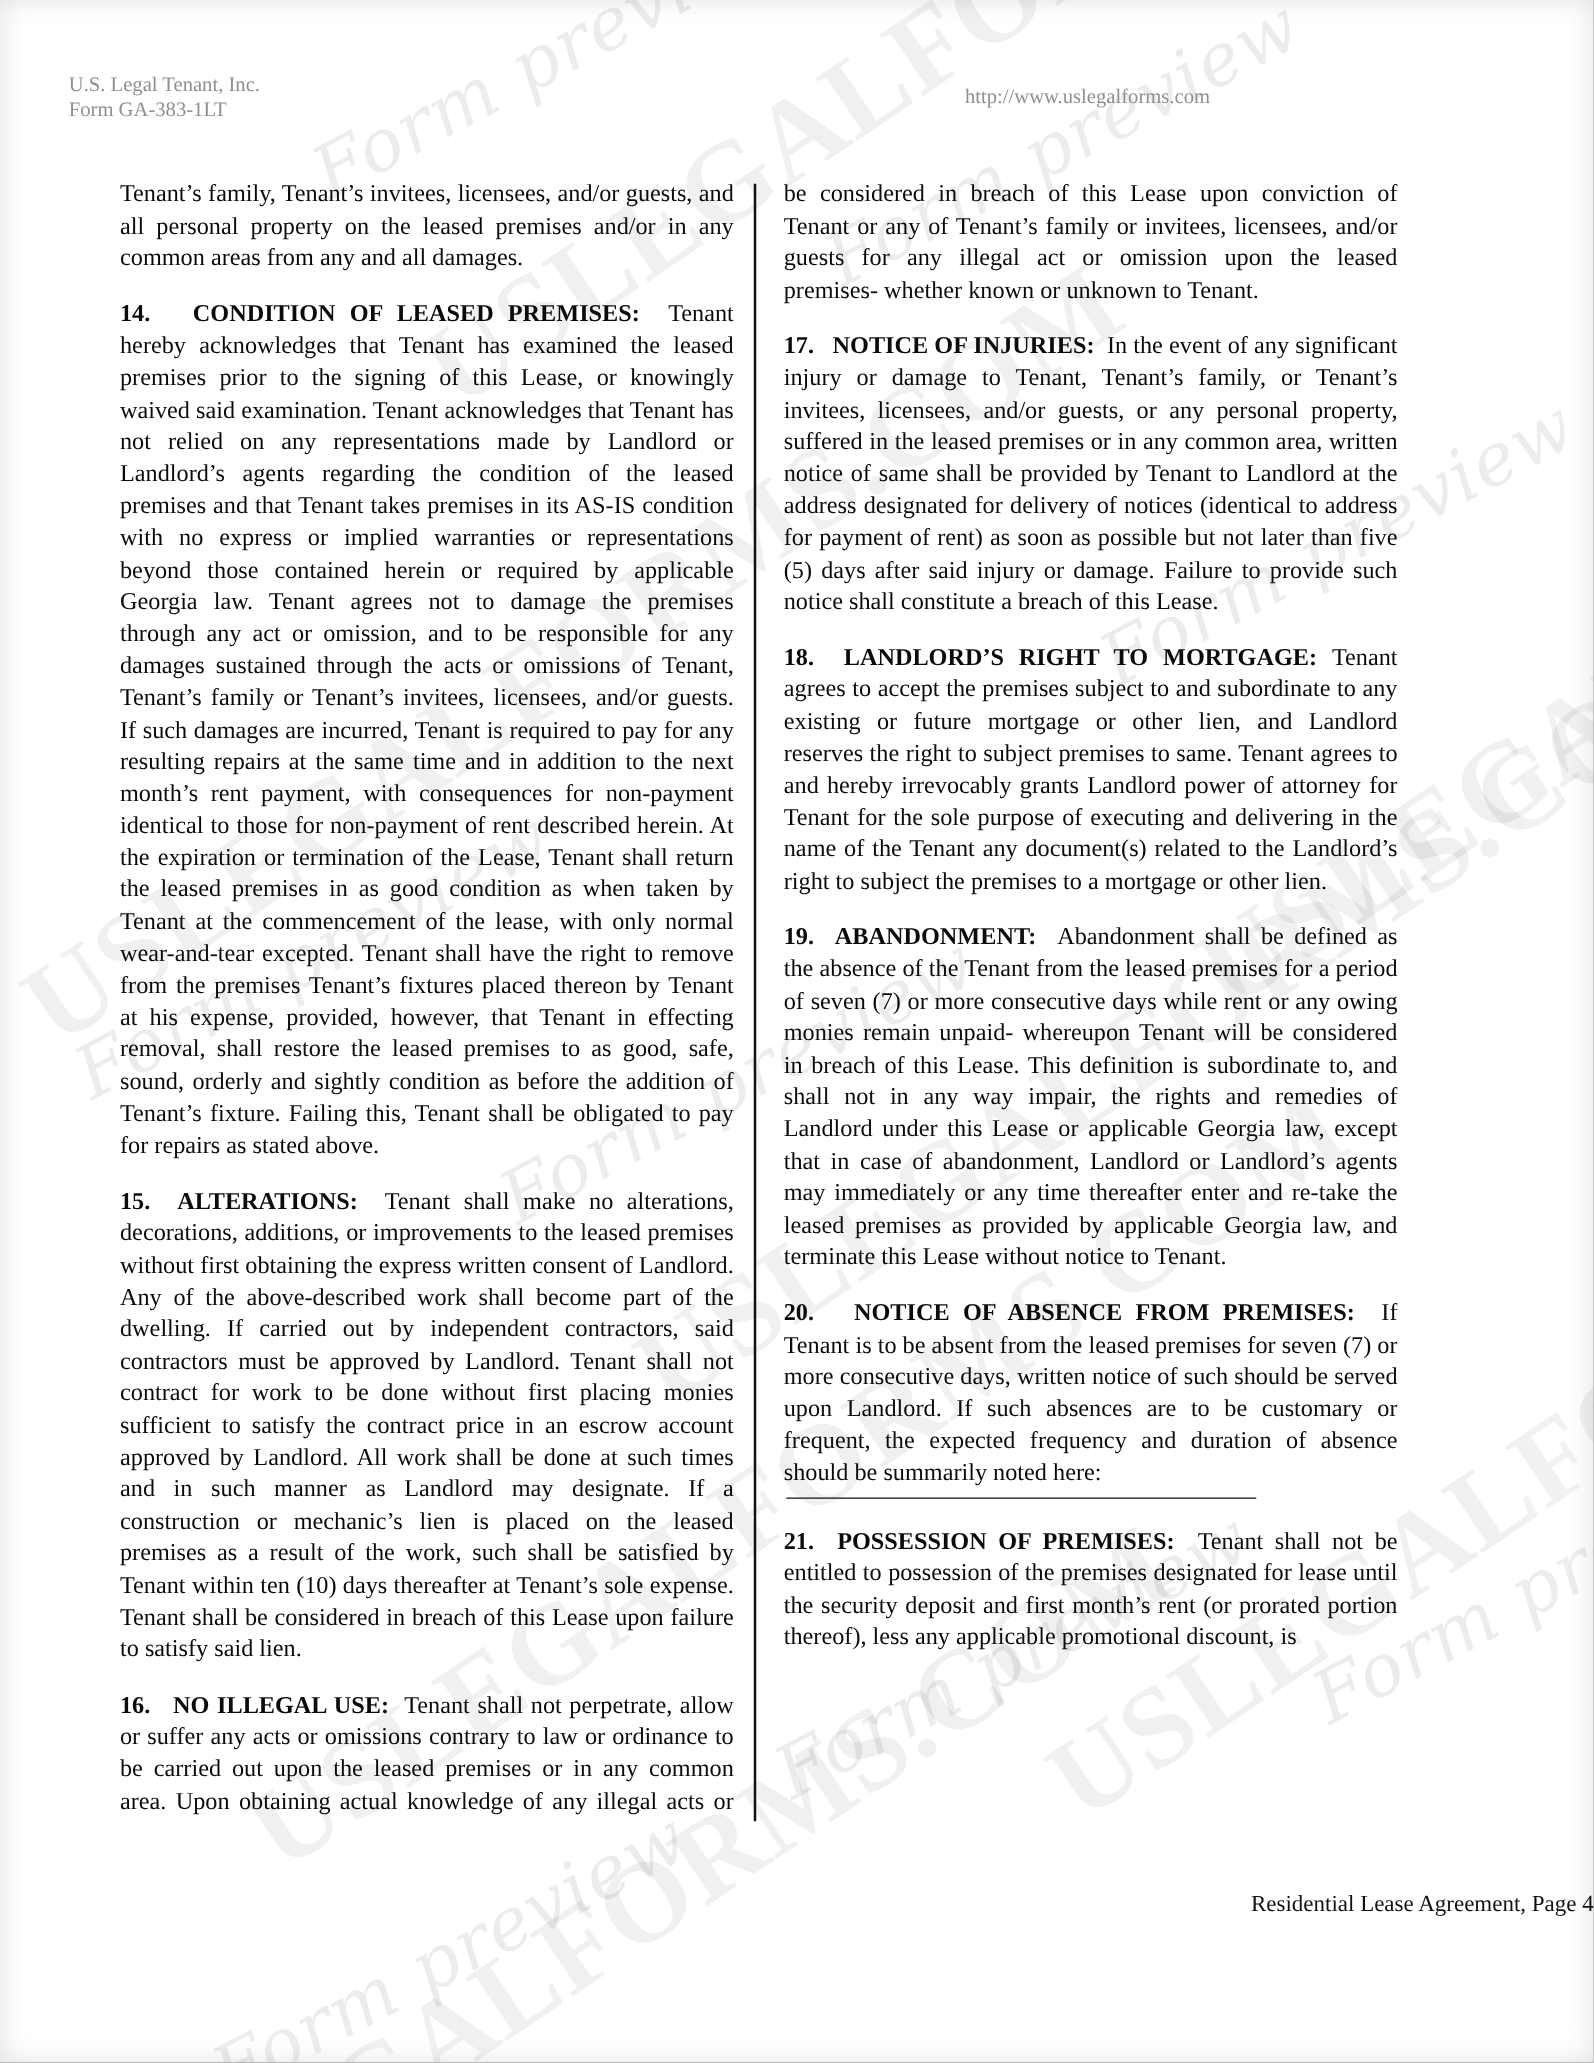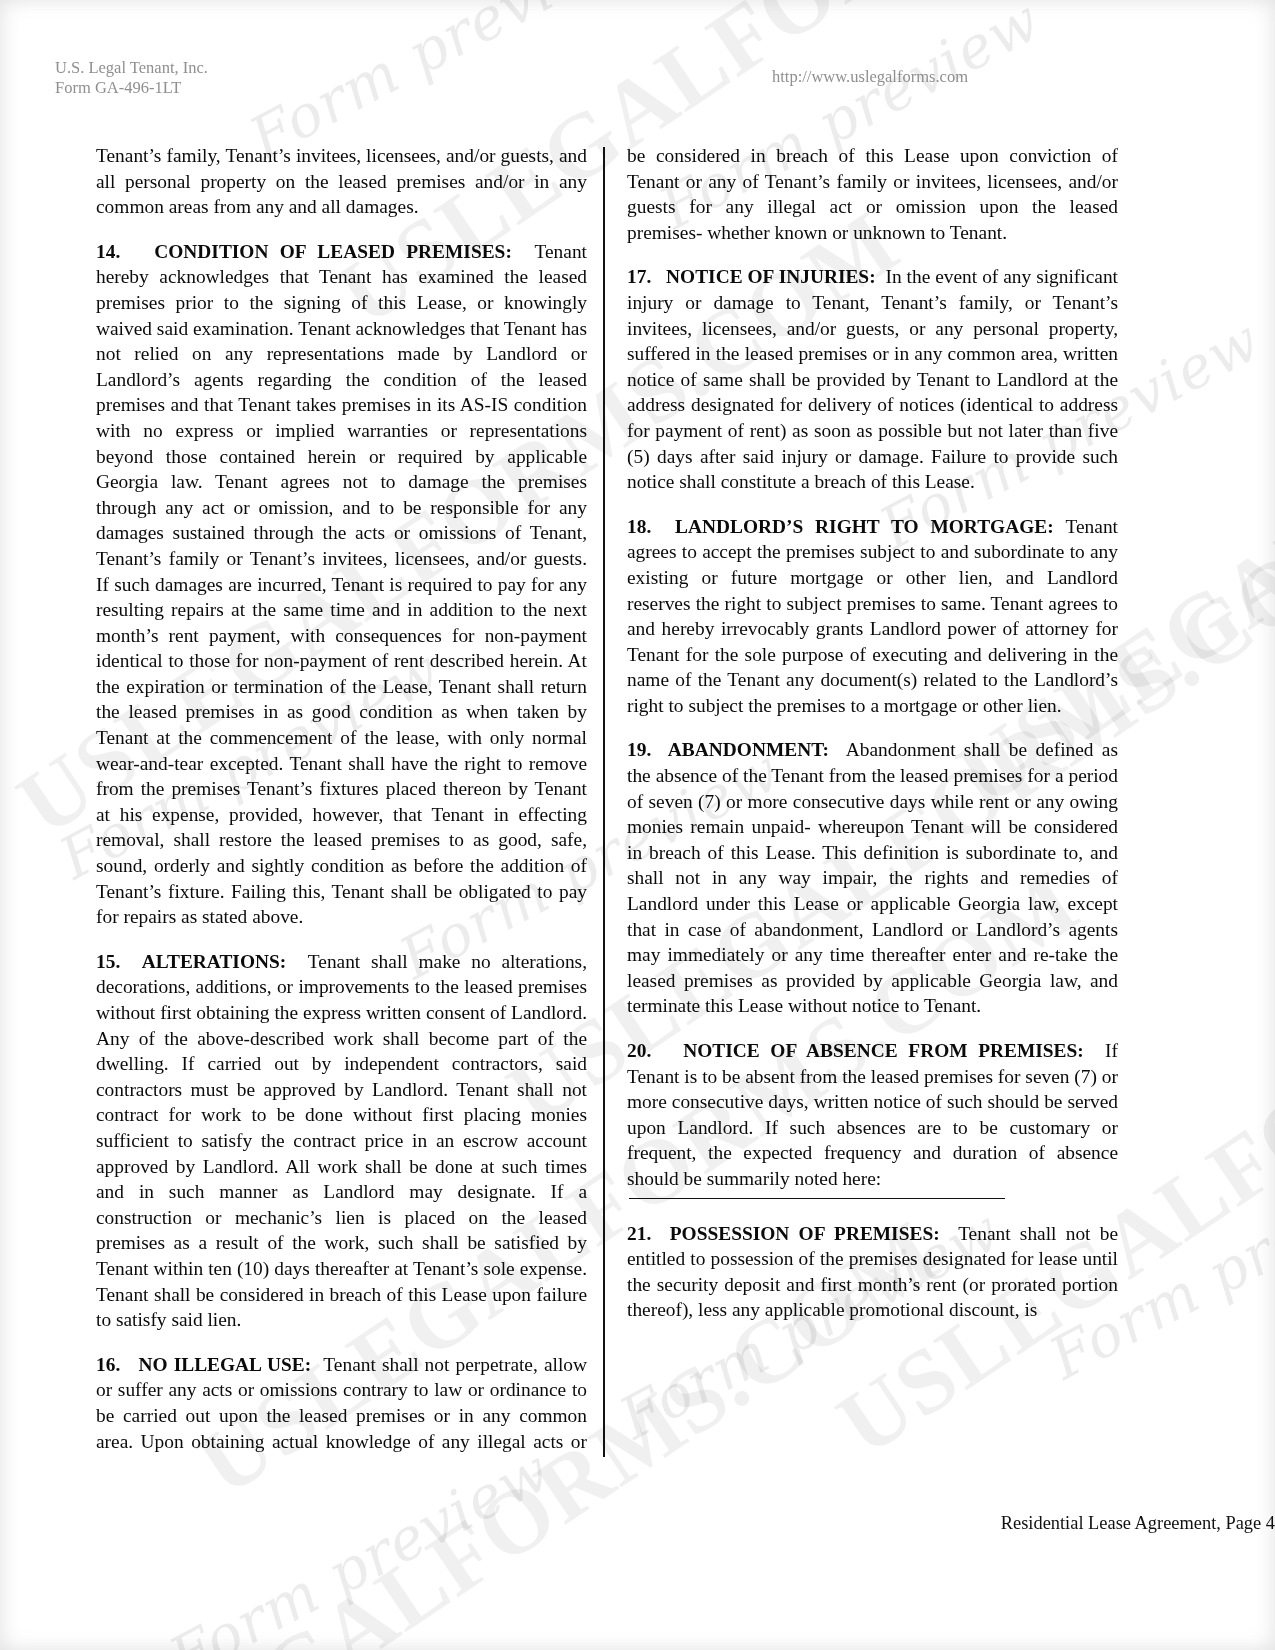--- a/index.html
+++ b/index.html
@@ -155,21 +155,21 @@
     <div class="wm script" style="left:380px; top:830px; font-size:58px; transform:rotate(-28deg);">Form preview</div>
     <div class="wm script" style="left:860px; top:400px; font-size:58px; transform:rotate(-28deg);">Form preview</div>
     <div class="wm script" style="left:1030px; top:1230px; font-size:58px; transform:rotate(-28deg);">Form preview</div>
     <div class="wm script" style="left:600px; top:1290px; font-size:58px; transform:rotate(-28deg);">Form preview</div>
     <div class="wm script" style="left:150px; top:1530px; font-size:58px; transform:rotate(-28deg);">Form preview</div>
   </div>
 
   <div class="doc-header">
     <div class="left">
       <div>U.S. Legal Tenant, Inc.</div>
-      <div>Form GA-496-1LT</div>
+      <div>Form GA-383-1LT</div>
     </div>
     <div class="right">http://www.uslegalforms.com</div>
   </div>
 
   <div class="columns">
 
     <div class="divider"></div>
 
     <div class="col col-left">
 

